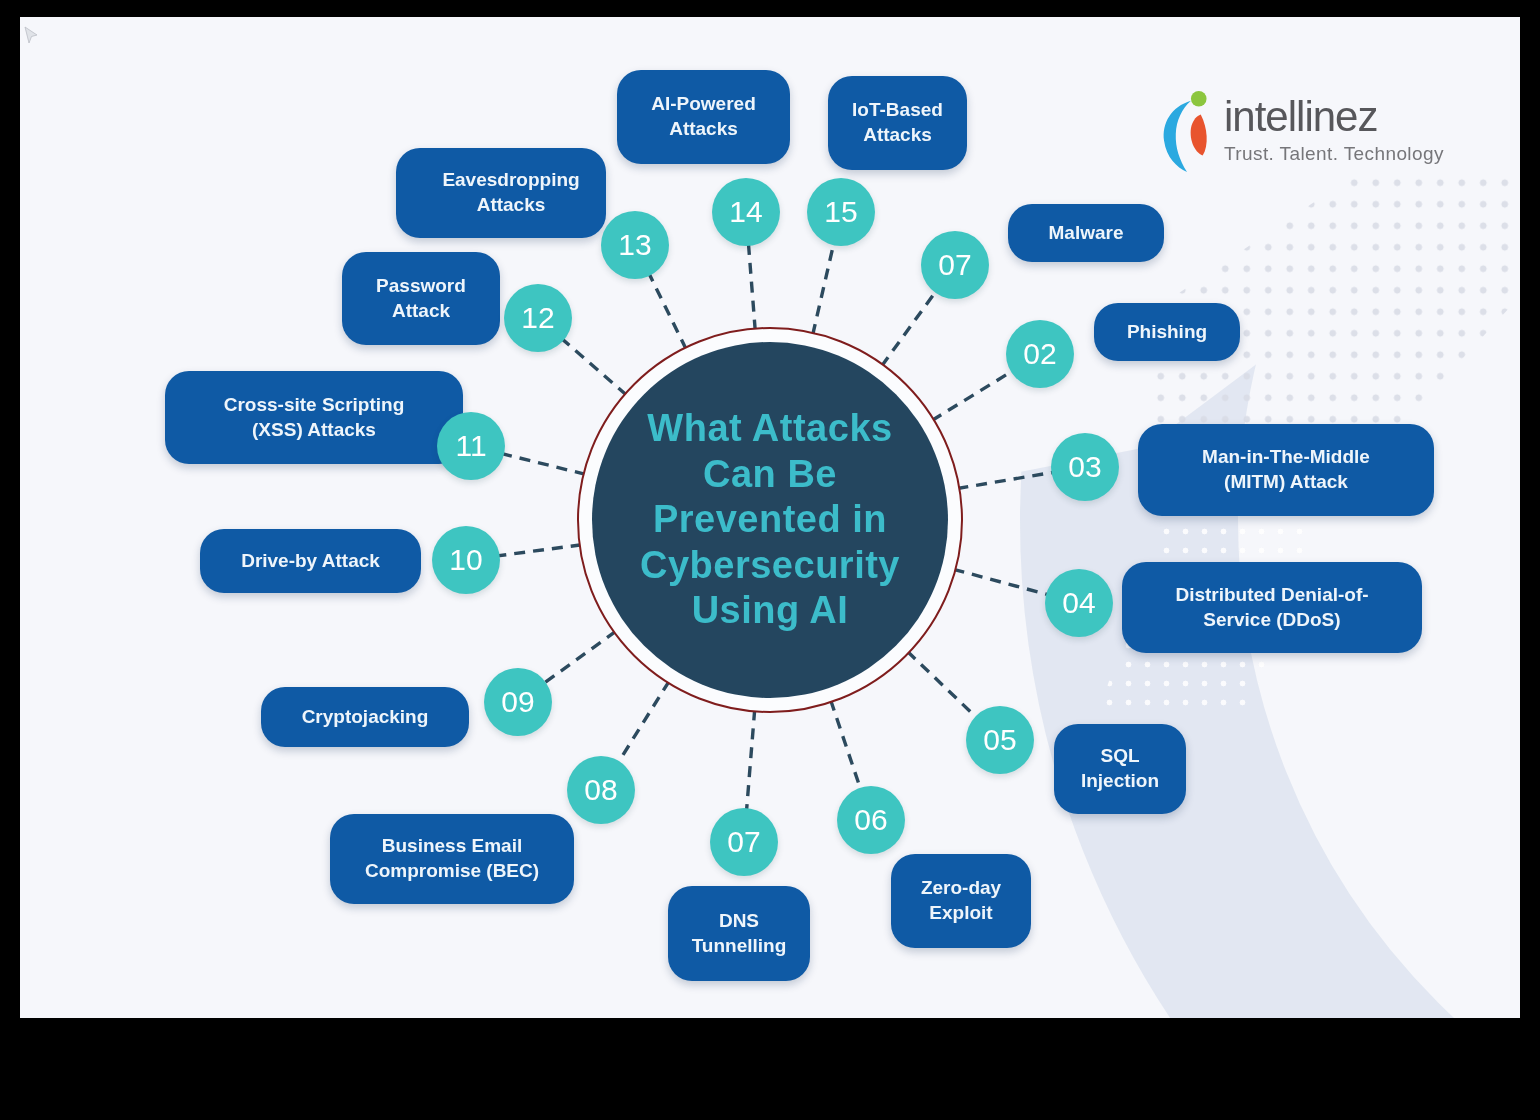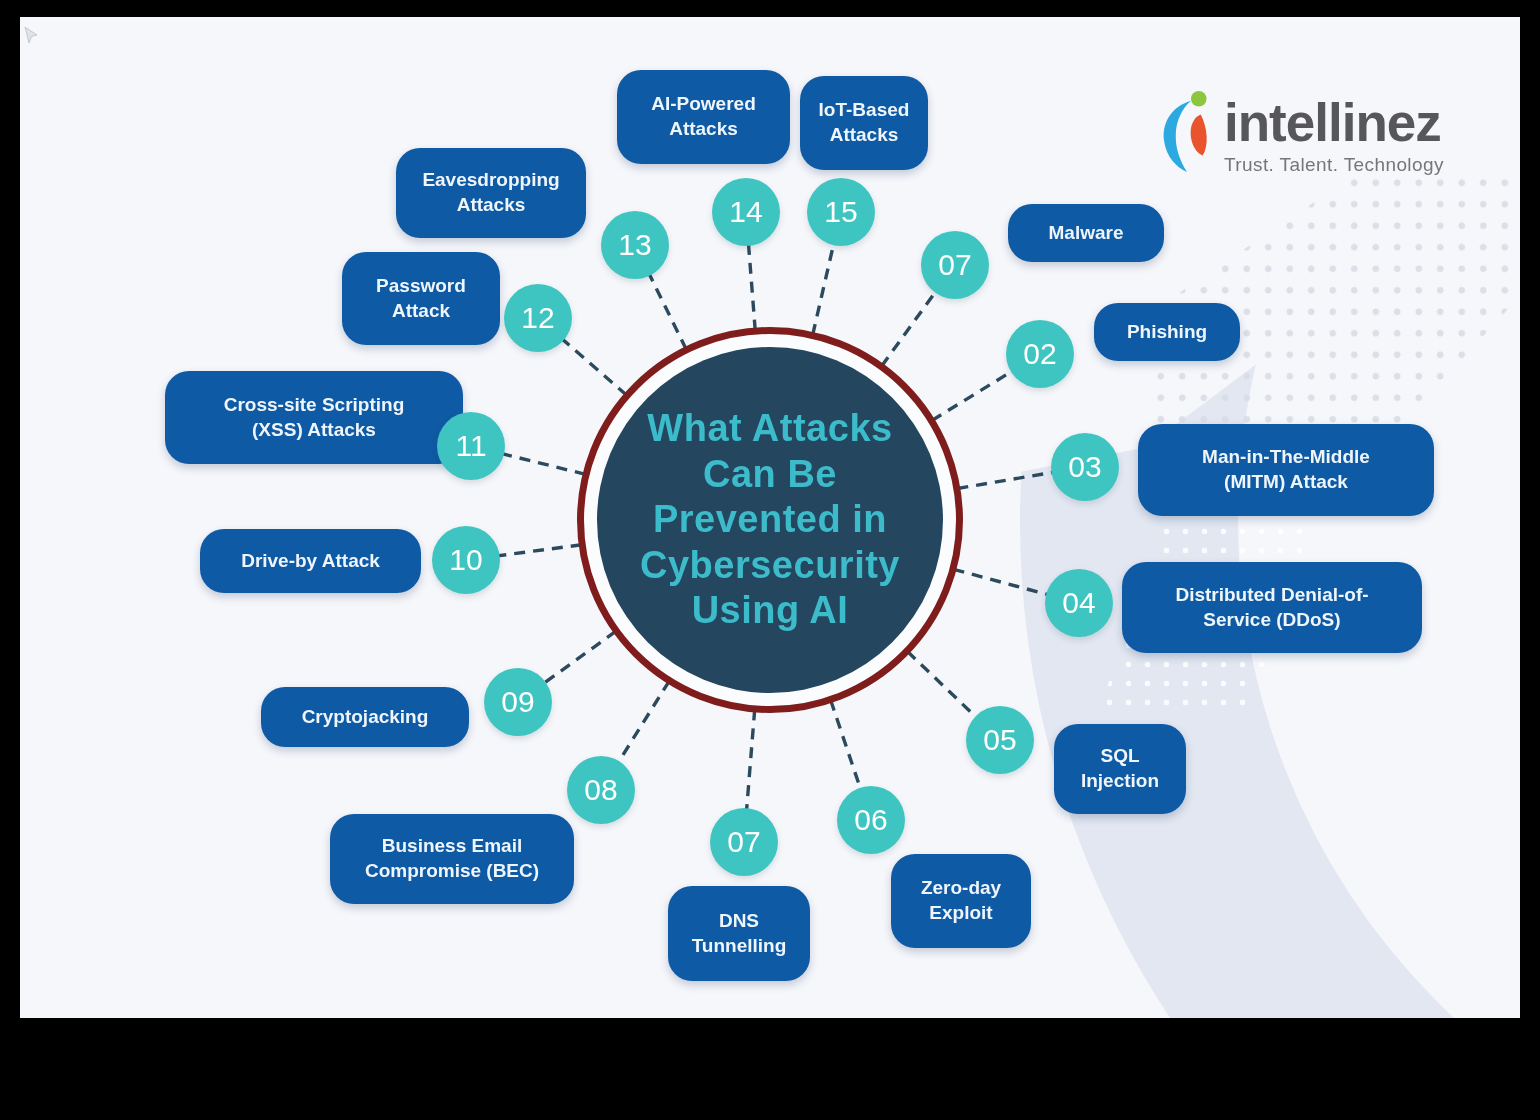--- a/index.html
+++ b/index.html
@@ -56,21 +56,21 @@
   }
   
   svg.lines{position:absolute;left:0;top:0;z-index:2;}
   svg.lines line{stroke:var(--connector);stroke-width:3.4;stroke-dasharray:11 8;}
   
   .center-ring{
     position:absolute;left:577px;top:327px;width:386px;height:386px;
     border-radius:50%;
     box-sizing:border-box;
     background:#fbfcfe;
-    border:7px solid #7f1d1d;
+    border:2px solid #7f1d1d;
     z-index:3;
   }
   .center-inner{
     position:absolute;inset:13px;
     border-radius:50%;
     background:var(--center-navy);
     display:flex;align-items:center;justify-content:center;
   }
   .center-title{
     white-space:pre-line;
@@ -103,21 +103,21 @@
   }
   
   .logo{
     position:absolute;left:1158px;top:88px;
     display:flex;align-items:flex-start;
     z-index:6;
   }
   .logo-mark{width:60px;height:86px;flex:0 0 auto;}
   .logo-textcol{margin-left:6px;padding-top:8px;}
   .logo-name{
-    font-size:53px;font-weight:bold;color:var(--logo-text);
+    font-size:42px;font-weight:normal;color:var(--logo-text);
     line-height:1;letter-spacing:-1px;
   }
   .logo-tagline{
     font-size:19px;color:var(--logo-tagline);
     margin-top:5px;letter-spacing:.4px;
   }
   
   .cursor{position:absolute;left:24px;top:26px;z-index:7;opacity:.55;}
 </style>
 </head>
@@ -185,27 +185,27 @@
     <div class="abox" style="left: 261px; top: 687px; width: 208px; height: 60px;">Cryptojacking</div>
     <div class="nc" style="left: 484px; top: 668px;">09</div>
     <div class="abox" style="left: 200px; top: 529px; width: 221px; height: 64px;">Drive-by Attack</div>
     <div class="nc" style="left: 432px; top: 526px;">10</div>
     <div class="abox" style="left: 165px; top: 371px; width: 298px; height: 93px;">Cross-site Scripting
 (XSS) Attacks</div>
     <div class="nc" style="left: 437px; top: 412px;">11</div>
     <div class="abox" style="left: 342px; top: 252px; width: 158px; height: 93px;">Password
 Attack</div>
     <div class="nc" style="left: 504px; top: 284px;">12</div>
-    <div class="abox" style="left: 396px; top: 148px; width: 190px; height: 90px;">Eavesdropping
+    <div class="abox" style="left: 396px; top: 148px; width: 190px; height: 90px; padding-left: 20px;">Eavesdropping
 Attacks</div>
     <div class="nc" style="left: 601px; top: 211px;">13</div>
     <div class="abox" style="left: 617px; top: 70px; width: 173px; height: 94px;">AI-Powered
 Attacks</div>
     <div class="nc" style="left: 712px; top: 178px;">14</div>
-    <div class="abox" style="left: 800px; top: 76px; width: 128px; height: 94px;">IoT-Based
+    <div class="abox" style="left: 828px; top: 76px; width: 139px; height: 94px;">IoT-Based
 Attacks</div>
     <div class="nc" style="left: 807px; top: 178px;">15</div>
   </div>
 
 <div class="logo">
   <svg class="logo-mark" viewBox="0 0 60 88">
     <circle cx="41" cy="11" r="8" fill="#8cc63e"></circle>
     <path d="M33,13 C13,19 3,36 5.5,54 C8,71 18,81 29,86 C21,73 17,61 17.5,47 C18,33 24,21 33,13 Z" fill="#2ba9e0"></path>
     <path d="M43,27 C50,40 51.5,59 45,69 C36,66 30.5,51 33.5,39 C35.5,32 39,28.5 43,27 Z" fill="#e8542e"></path>
   </svg>

